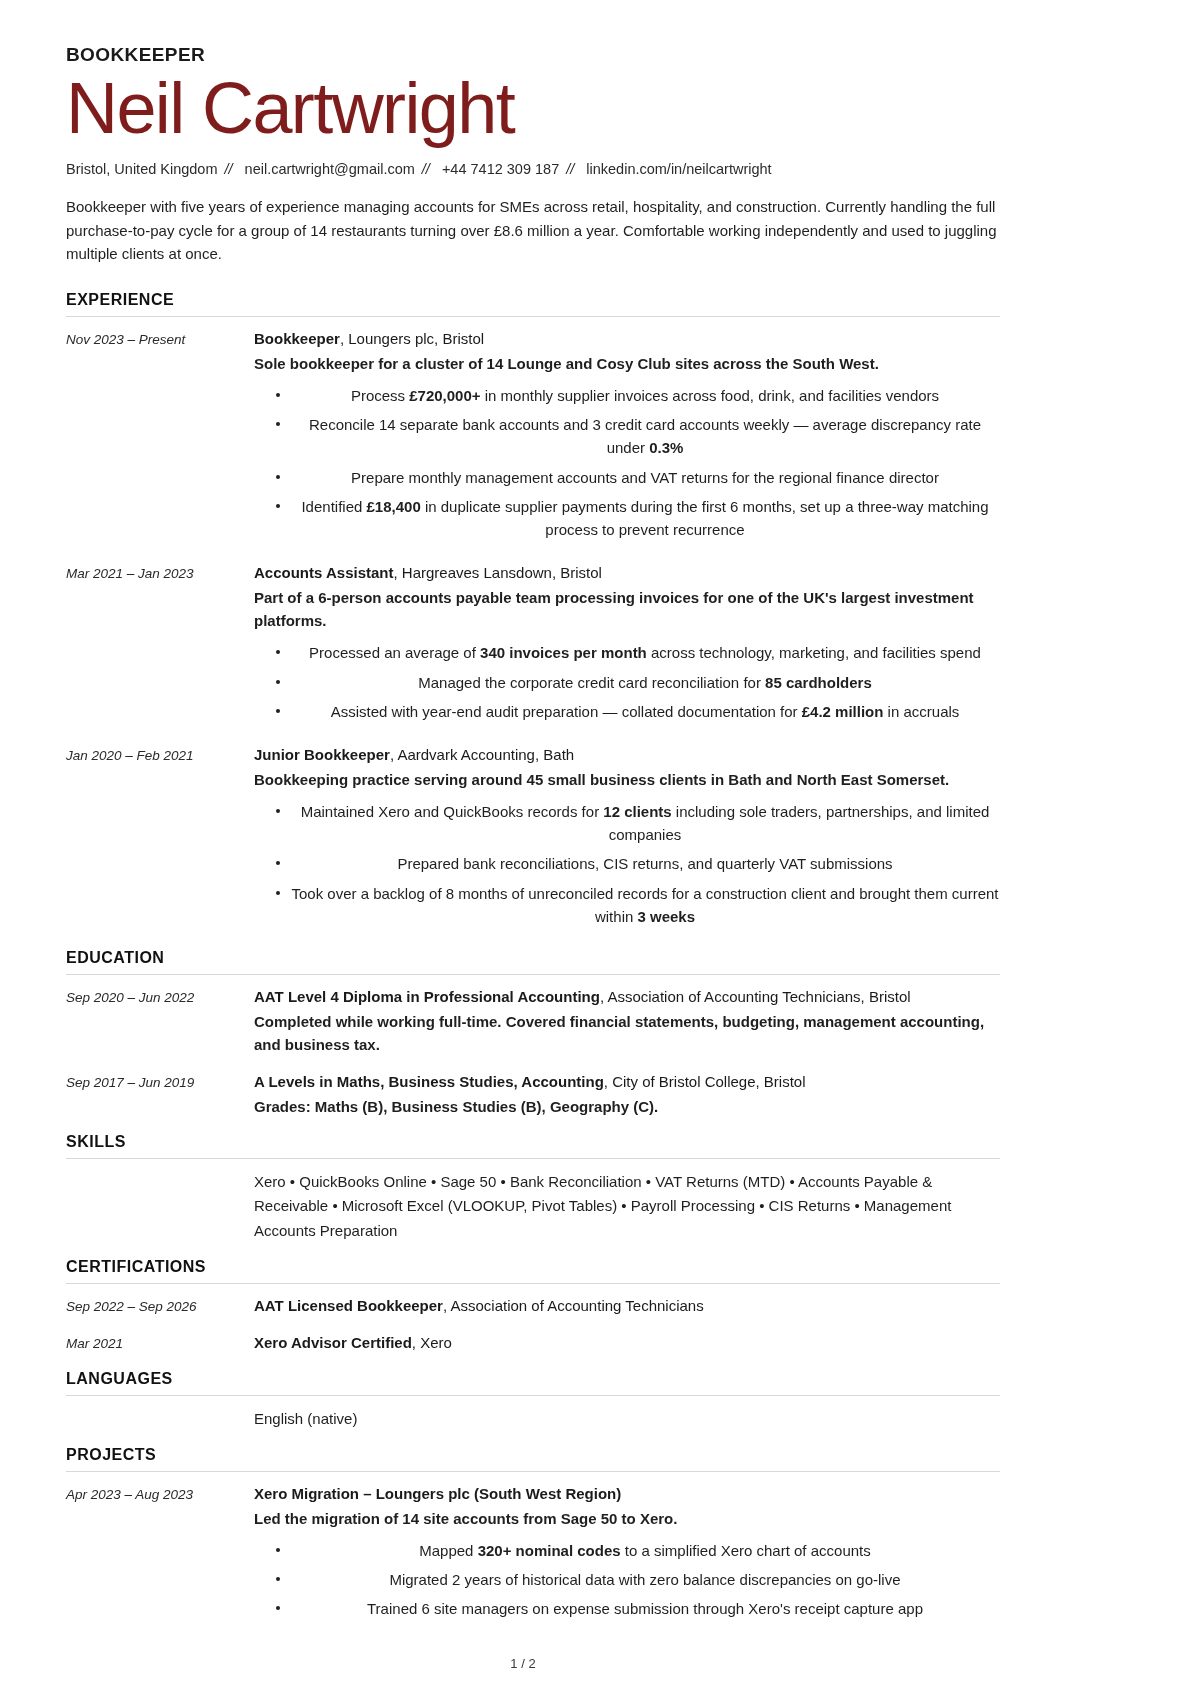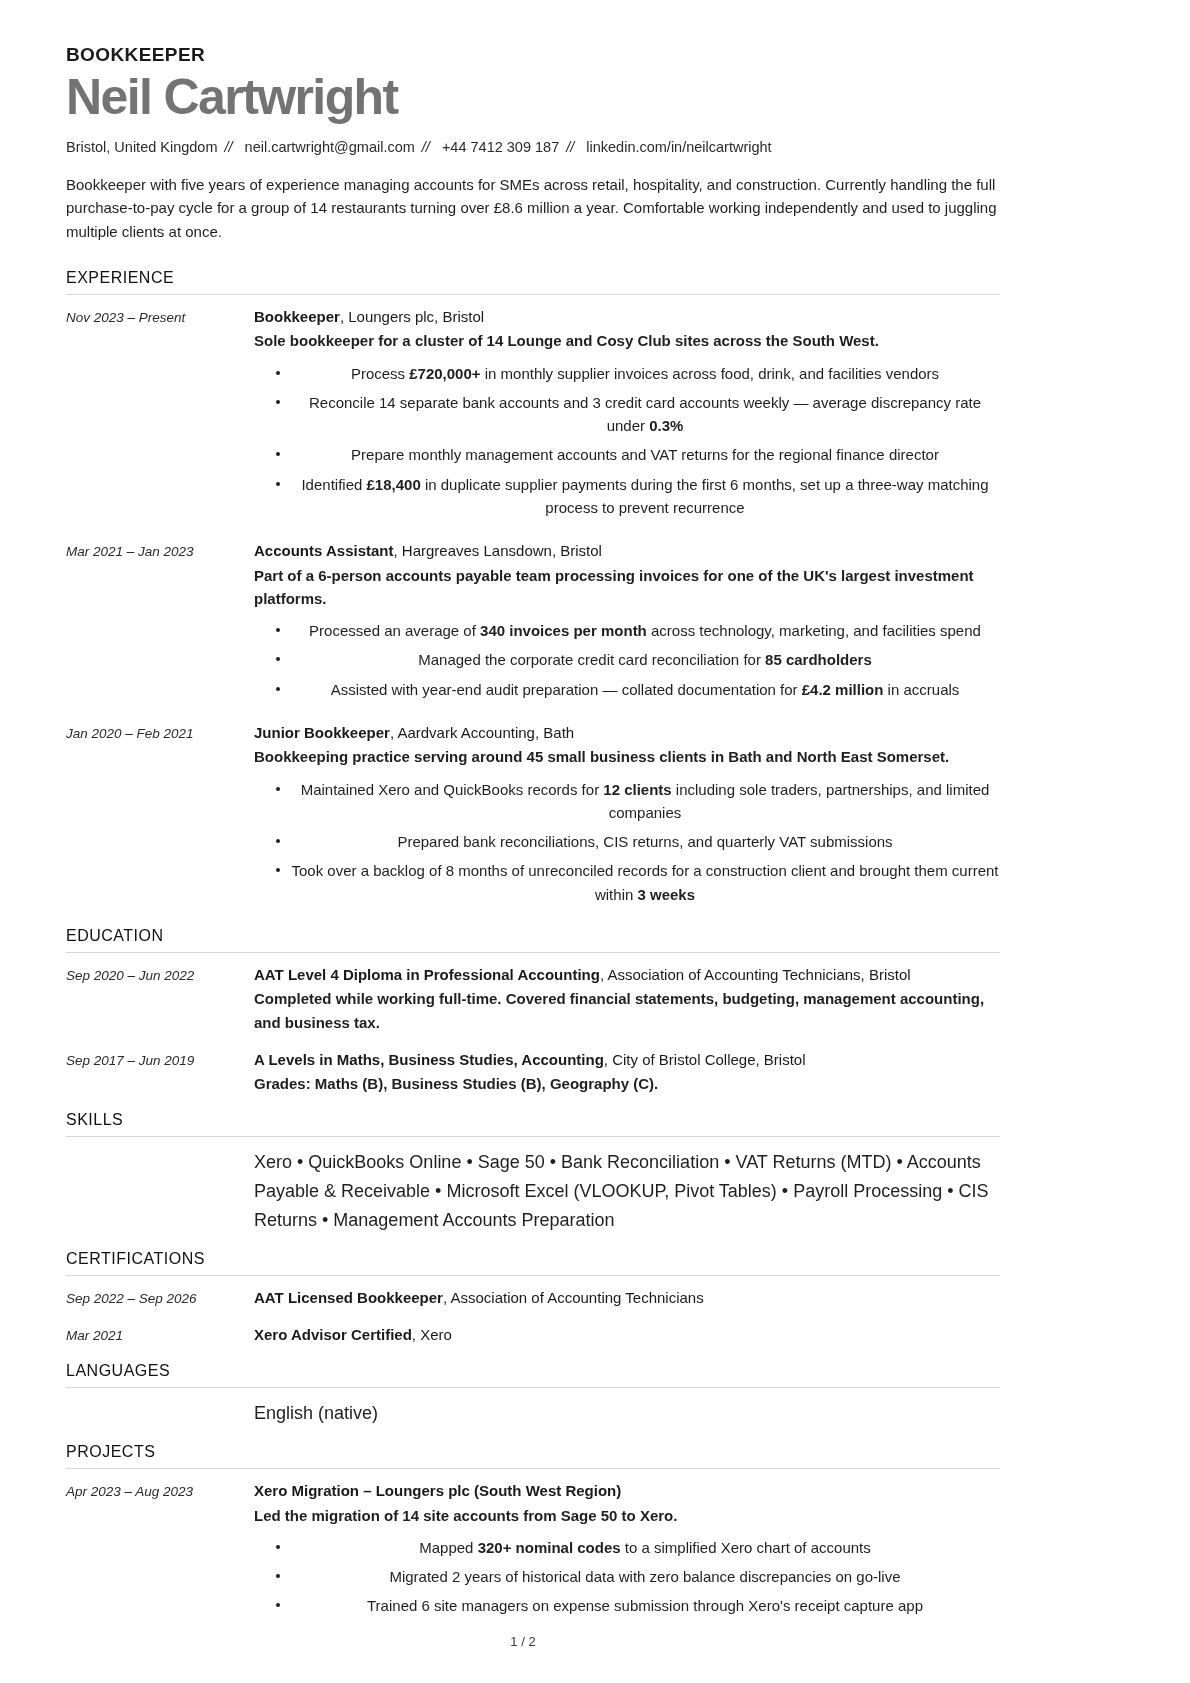--- a/index.html
+++ b/index.html
@@ -24,26 +24,26 @@
 
   
   .role-kicker {
     font-size: 19px;
     font-weight: bold;
     letter-spacing: 0.4px;
     color: #1a1a1a;
     margin: 0 0 6px 0;
   }
   .full-name {
-    font-size: 50px;
+    font-size: 72px;
     line-height: 1.02;
-    font-weight: bold;
+    font-weight: normal;
     letter-spacing: -1.6px;
     margin: 0 0 14px 0;
-    color: #737373;
+    color: #7f1d1d;
   }
   .contact-line {
     font-size: 14.5px;
     color: #2b2b2b;
     margin: 16px 0 18px 0;
     display: flex;
     flex-wrap: wrap;
     align-items: baseline;
   }
   .contact-line .sep {
@@ -56,21 +56,21 @@
     line-height: 1.55;
     color: #1f1f1f;
     margin: 0 0 26px 0;
     max-width: 1010px;
   }
 
   
   .section { margin-bottom: 4px; }
   .section-title {
     font-size: 16px;
-    font-weight: normal;
+    font-weight: bold;
     letter-spacing: 0.5px;
     color: #111111;
     margin: 0 0 7px 0;
   }
   .rule {
     height: 1px;
     background: #d8d8d8;
     width: 100%;
     margin-bottom: 11px;
   }
@@ -126,31 +126,31 @@
     content: "";
     position: absolute;
     left: 0; top: 9px;
     width: 4px; height: 4px;
     border-radius: 50%;
     background: #1f1f1f;
   }
   ul.bullets li b { font-weight: bold; }
 
   .plain-block {
-    font-size: 18px;
+    font-size: 15px;
     line-height: 1.62;
     color: #1f1f1f;
     margin: 0;
   }
 
   
   .page-footer {
     position: absolute;
     left: 0; right: 0;
-    bottom: 34px;
+    bottom: 12px;
     text-align: center;
     font-size: 13px;
     color: #3a3a3a;
   }
 </style>
 </head>
 <body>
 
 <div class="page">
 

